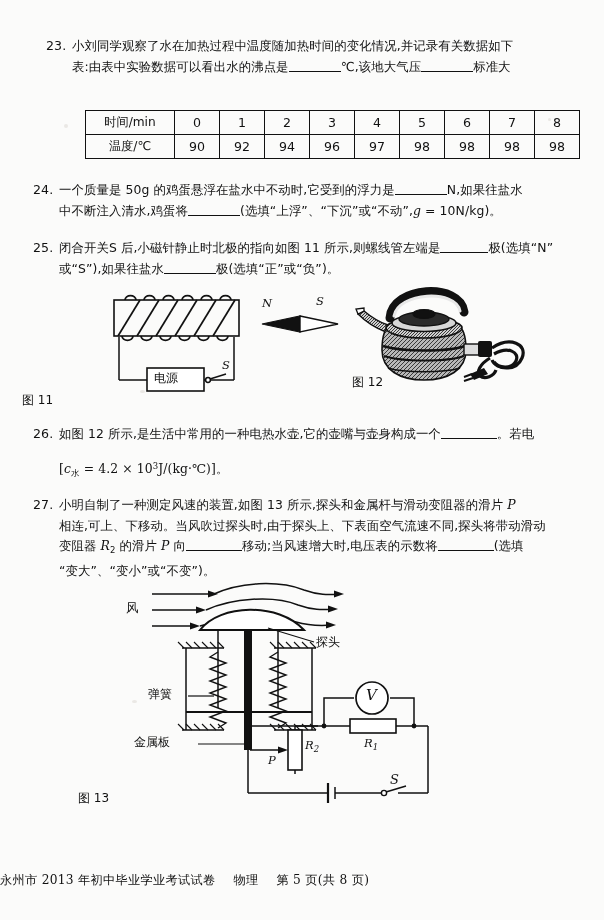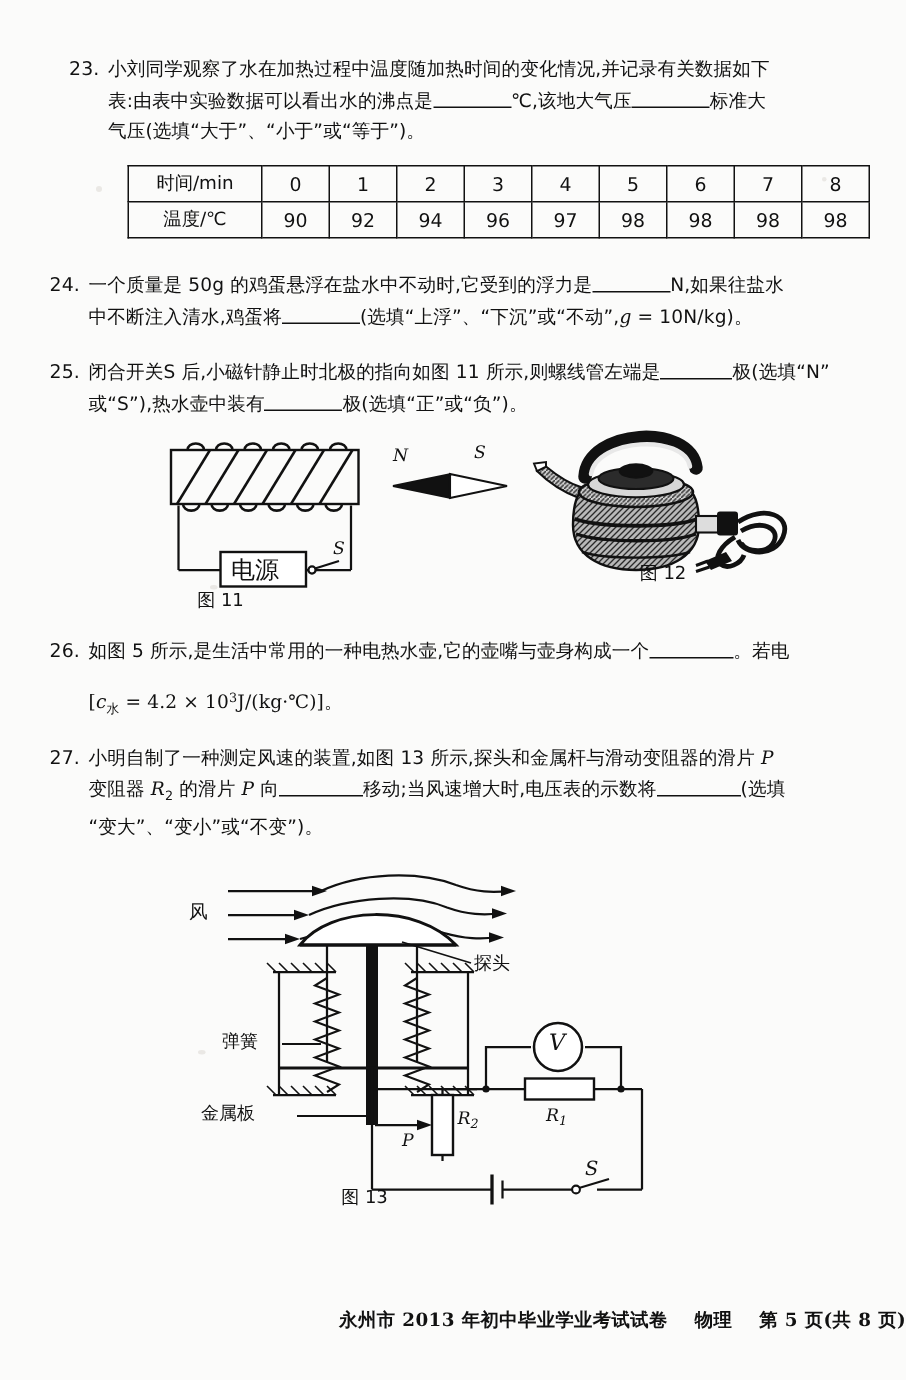--- a/index.html
+++ b/index.html
@@ -27,48 +27,47 @@
 
   
   .tbl{position:absolute;border-collapse:collapse;border-radius:20px;}
   .tbl td{border:1.1px solid #111;text-align:center;font-size:12.6px;height:21px;
           font-family:"DejaVu Sans","Liberation Sans",sans-serif;}
   .tbl td.hd{width:86px;font-size:12.2px;}
   .tbl td.dv{width:42px;}
 
   
   .fig{position:absolute;}
-  .figcap{position:absolute;font-size:12px;text-align:center;width:100%;
+  .figcap{position:absolute;font-size:12px;text-align:left;width:100%;
           font-family:"DejaVu Sans","Liberation Sans",sans-serif;}
   .flabel{position:absolute;font-size:11.5px;white-space:nowrap;}
   .flabel.it{font-family:"DejaVu Serif","Liberation Serif",serif;font-style:italic;}
 
   
   .kettle{position:absolute;left:352px;top:278px;width:180px;height:112px;}
 
   
-  .footer{position:absolute;left:0;top:872px;width:604px;text-align:right;
+  .footer{position:absolute;left:0;top:872px;width:604px;text-align:left;
           font-size:12.2px;font-family:"DejaVu Serif","Liberation Serif",serif;
-          font-weight:bold;letter-spacing:.3px;}
+          font-weight:normal;letter-spacing:.3px;}
   .footer .gap{display:inline-block;width:18px;}
 
   
   .speck{position:absolute;background:#d9d6d0;border-radius:50%;opacity:.5;}
 </style>
 </head>
 <body>
 
 <div class="page">
 
   <div class="q" style="left:33px;top:36px;width:540px;margin-left:13px;">
     <span class="num">23.</span>
     <div class="body">
       <span class="ind">小刘同学观察了水在加热过程中温度随加热时间的变化情况,并记录有关数据如下</span>
       <span>表:由表中实验数据可以看出水的沸点是</span><span class="blank b1"></span><span>℃,该地大气压</span><span class="blank b1"></span><span>标准大</span>
-      <span class="ind">气压(选填“大于”、“小于”或“等于”)。</span>
     </div>
   </div>
 
   <table class="tbl" style="left:85px;top:110px;">
     <tbody>
         <tr>
       <td class="hd">时间/min</td>
       <td class="dv">0</td>
       <td class="dv">1</td>
       <td class="dv">2</td>
@@ -99,21 +98,21 @@
     <div class="body">
       <span>一个质量是 50g 的鸡蛋悬浮在盐水中不动时,它受到的浮力是</span><span class="blank b1"></span><span>N,如果往盐水</span>
       <span class="ind"><span>中不断注入清水,鸡蛋将</span><span class="blank b1"></span><span>(选填“上浮”、“下沉”或“不动”,</span><i class="v">g</i><span> = 10N/kg)。</span></span>
     </div>
   </div>
 
   <div class="q" style="left:33px;top:238px;width:546px;">
     <span class="num">25.</span>
     <div class="body">
       <span>闭合开关S 后,小磁针静止时北极的指向如图 11 所示,则螺线管左端是</span><span class="blank b3"></span><span>极(选填“N”</span>
-      <span class="ind"><span>或“S”),热水壶中装有</span><span class="blank b1"></span><span>极(选填“正”或“负”)。</span></span>
+      <span class="ind"><span>或“S”),如果往盐水</span><span class="blank b1"></span><span>极(选填“正”或“负”)。</span></span>
     </div>
   </div>
 
   <div class="fig" style="left:92px;top:292px;width:250px;height:118px;">
     <svg width="250" height="118" viewBox="0 0 250 118">
 
       <rect x="22" y="8" width="125" height="36" fill="none" stroke="#111" stroke-width="1.6"></rect>
 
       <g stroke="#111" stroke-width="1.7" fill="none">
         <path d="M26 44 L48 8"></path>
@@ -145,21 +144,21 @@
         <path d="M112 88 L142 88"></path>
       </g>
 
       <rect x="55" y="76" width="57" height="23" fill="#fff" stroke="#111" stroke-width="1.6"></rect>
 
       <g stroke="#111" stroke-width="1.5" fill="none">
         <circle cx="116" cy="88" r="2.4" fill="#fff"></circle>
         <path d="M118 87 L134 82"></path>
       </g>
     </svg>
-    <span class="flabel" style="left:62px;top:78px;font-size:16px;">电源</span>
+    <span class="flabel" style="left:62px;top:78px;font-size:12px;">电源</span>
     <span class="flabel it" style="left:130px;top:66px;">S</span>
     <span class="figcap" style="left:-70px;top:100px;width:250px;">图 11</span>
   </div>
 
   <div class="fig" style="left:258px;top:298px;width:84px;height:46px;">
     <svg width="84" height="46" viewBox="0 0 84 46">
 
       <polygon points="4,26 42,18 42,34" fill="#111" stroke="#111" stroke-width="1.2"></polygon>
       <polygon points="42,18 80,26 42,34" fill="#fff" stroke="#111" stroke-width="1.4"></polygon>
     </svg>
@@ -209,29 +208,30 @@
 
       <path d="M118 96 L132 90 L136 96 L122 102 Z" fill="#111"></path>
       <path d="M112 99 L120 96 M112 103 L121 100" stroke="#111" stroke-width="2"></path>
     </svg>
     <span class="figcap" style="left:0px;top:96px;width:180px;">图 12</span>
   </div>
 
   <div class="q" style="left:33px;top:424px;width:540px;">
     <span class="num">26.</span>
     <div class="body">
-      <span>如图 5 所示,是生活中常用的一种电热水壶,它的壶嘴与壶身构成一个</span><span class="blank b2"></span><span>。若电</span>
+      <span>如图 12 所示,是生活中常用的一种电热水壶,它的壶嘴与壶身构成一个</span><span class="blank b2"></span><span>。若电</span>
       <span class="ind sm"><span>[</span><i class="v">c</i><span class="sub">水</span><span> = 4.2 × 10</span><span class="sup">3</span><span>J/(kg·℃)]。</span></span>
     </div>
   </div>
 
   <div class="q" style="left:33px;top:495px;width:546px;">
     <span class="num">27.</span>
     <div class="body">
       <span>小明自制了一种测定风速的装置,如图 13 所示,探头和金属杆与滑动变阻器的滑片 </span><i class="v">P</i>
+      <span class="ind">相连,可上、下移动。当风吹过探头时,由于探头上、下表面空气流速不同,探头将带动滑动</span>
       <span class="ind"><span>变阻器 </span><i class="v">R</i><span class="sub">2</span><span> 的滑片 </span><i class="v">P</i><span> 向</span><span class="blank b2"></span><span>移动;当风速增大时,电压表的示数将</span><span class="blank b2"></span><span>(选填</span></span>
       <span class="ind">“变大”、“变小”或“不变”)。</span>
     </div>
   </div>
 
   <div class="fig" style="left:128px;top:578px;width:330px;height:235px;">
     <svg width="330" height="235" viewBox="0 0 330 235">
       <g stroke="#111" fill="none" stroke-width="1.5">
 
         <g>

